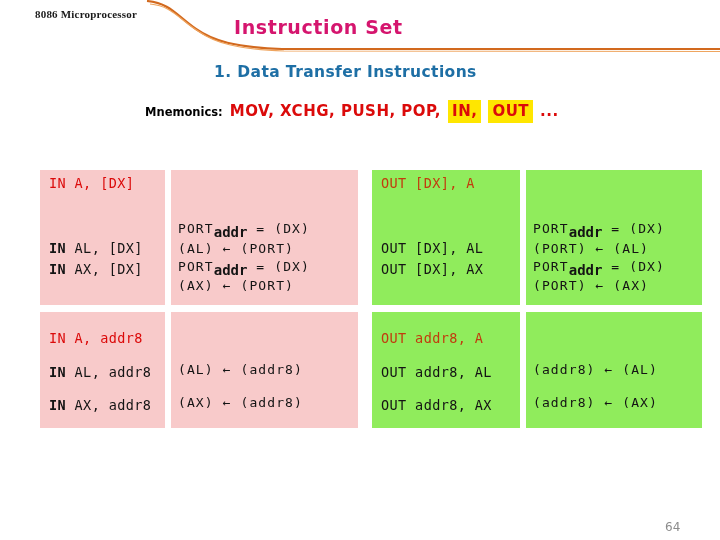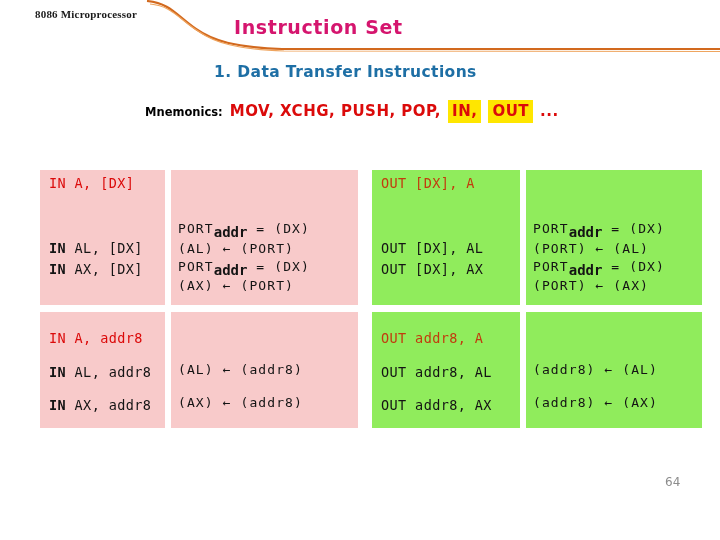--- a/index.html
+++ b/index.html
@@ -66,21 +66,21 @@
   .pink  .c1.hdr { color:var(--red); }
   .green .c1.hdr { color:var(--brick); }
   .c2 { padding:3px 0 0 7px; flex:1; }
   .expr {
     font:13px "DejaVu Sans Mono", monospace; letter-spacing:1.1px;
     line-height:15.5px; color:#141414; white-space:nowrap;
   }
   .expr sub { font-size:14px; font-weight:bold; letter-spacing:0; }
 
   .pagenum {
-    position:absolute; left:665px; top:475px;
+    position:absolute; left:665px; top:520px;
     font:12px "DejaVu Sans", sans-serif; color:var(--gray);
   }
 </style>
 </head>
 <body>
 
 <div class="course">8086 Microprocessor</div>
 
 <svg class="swoosh" width="720" height="60" viewBox="0 0 720 60">
   <path d="M147,1 C170,3 177,16 196,29 C213,41 234,47 282,49 L720,49" fill="none" stroke="#D2691E" stroke-width="2.2"></path>

